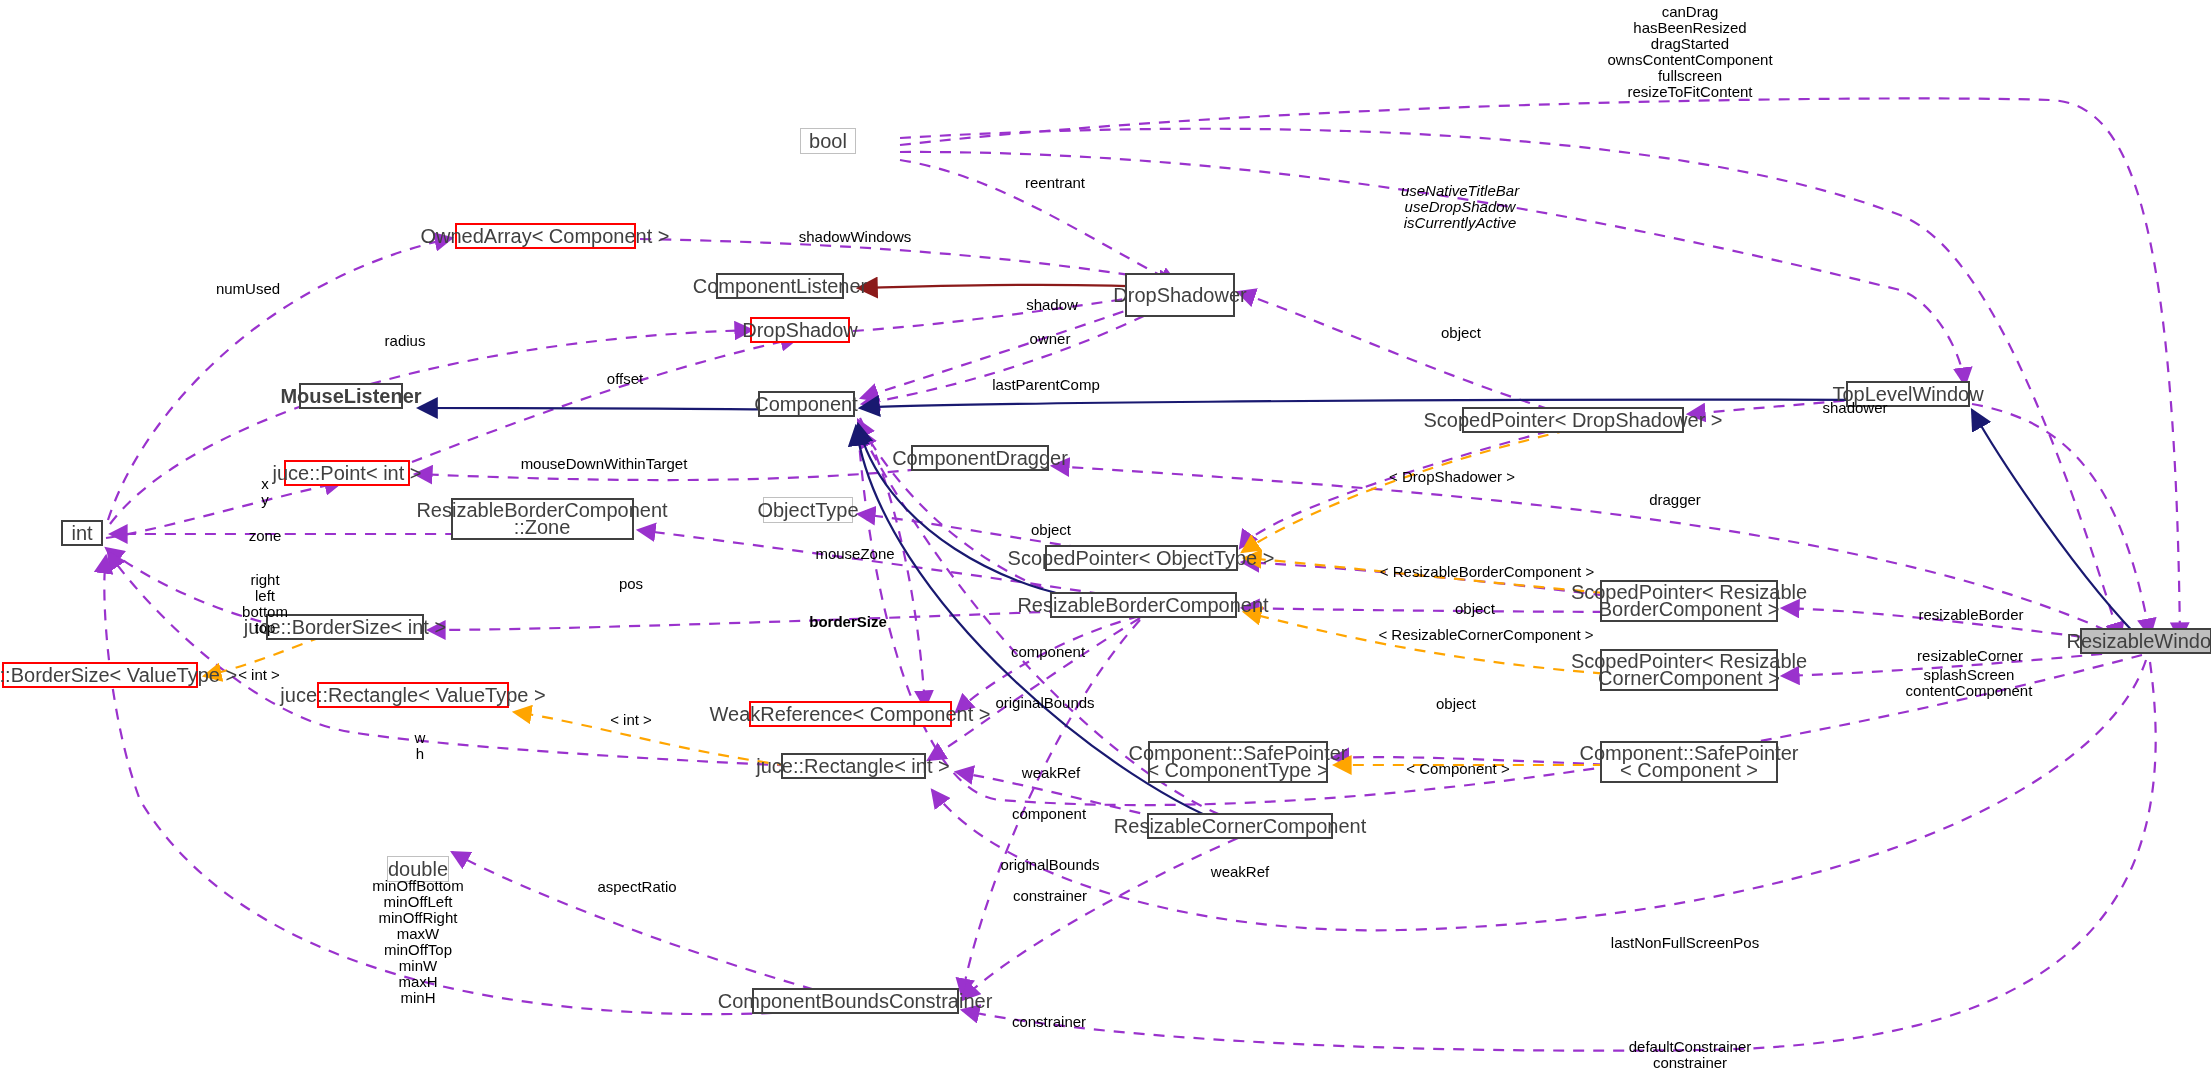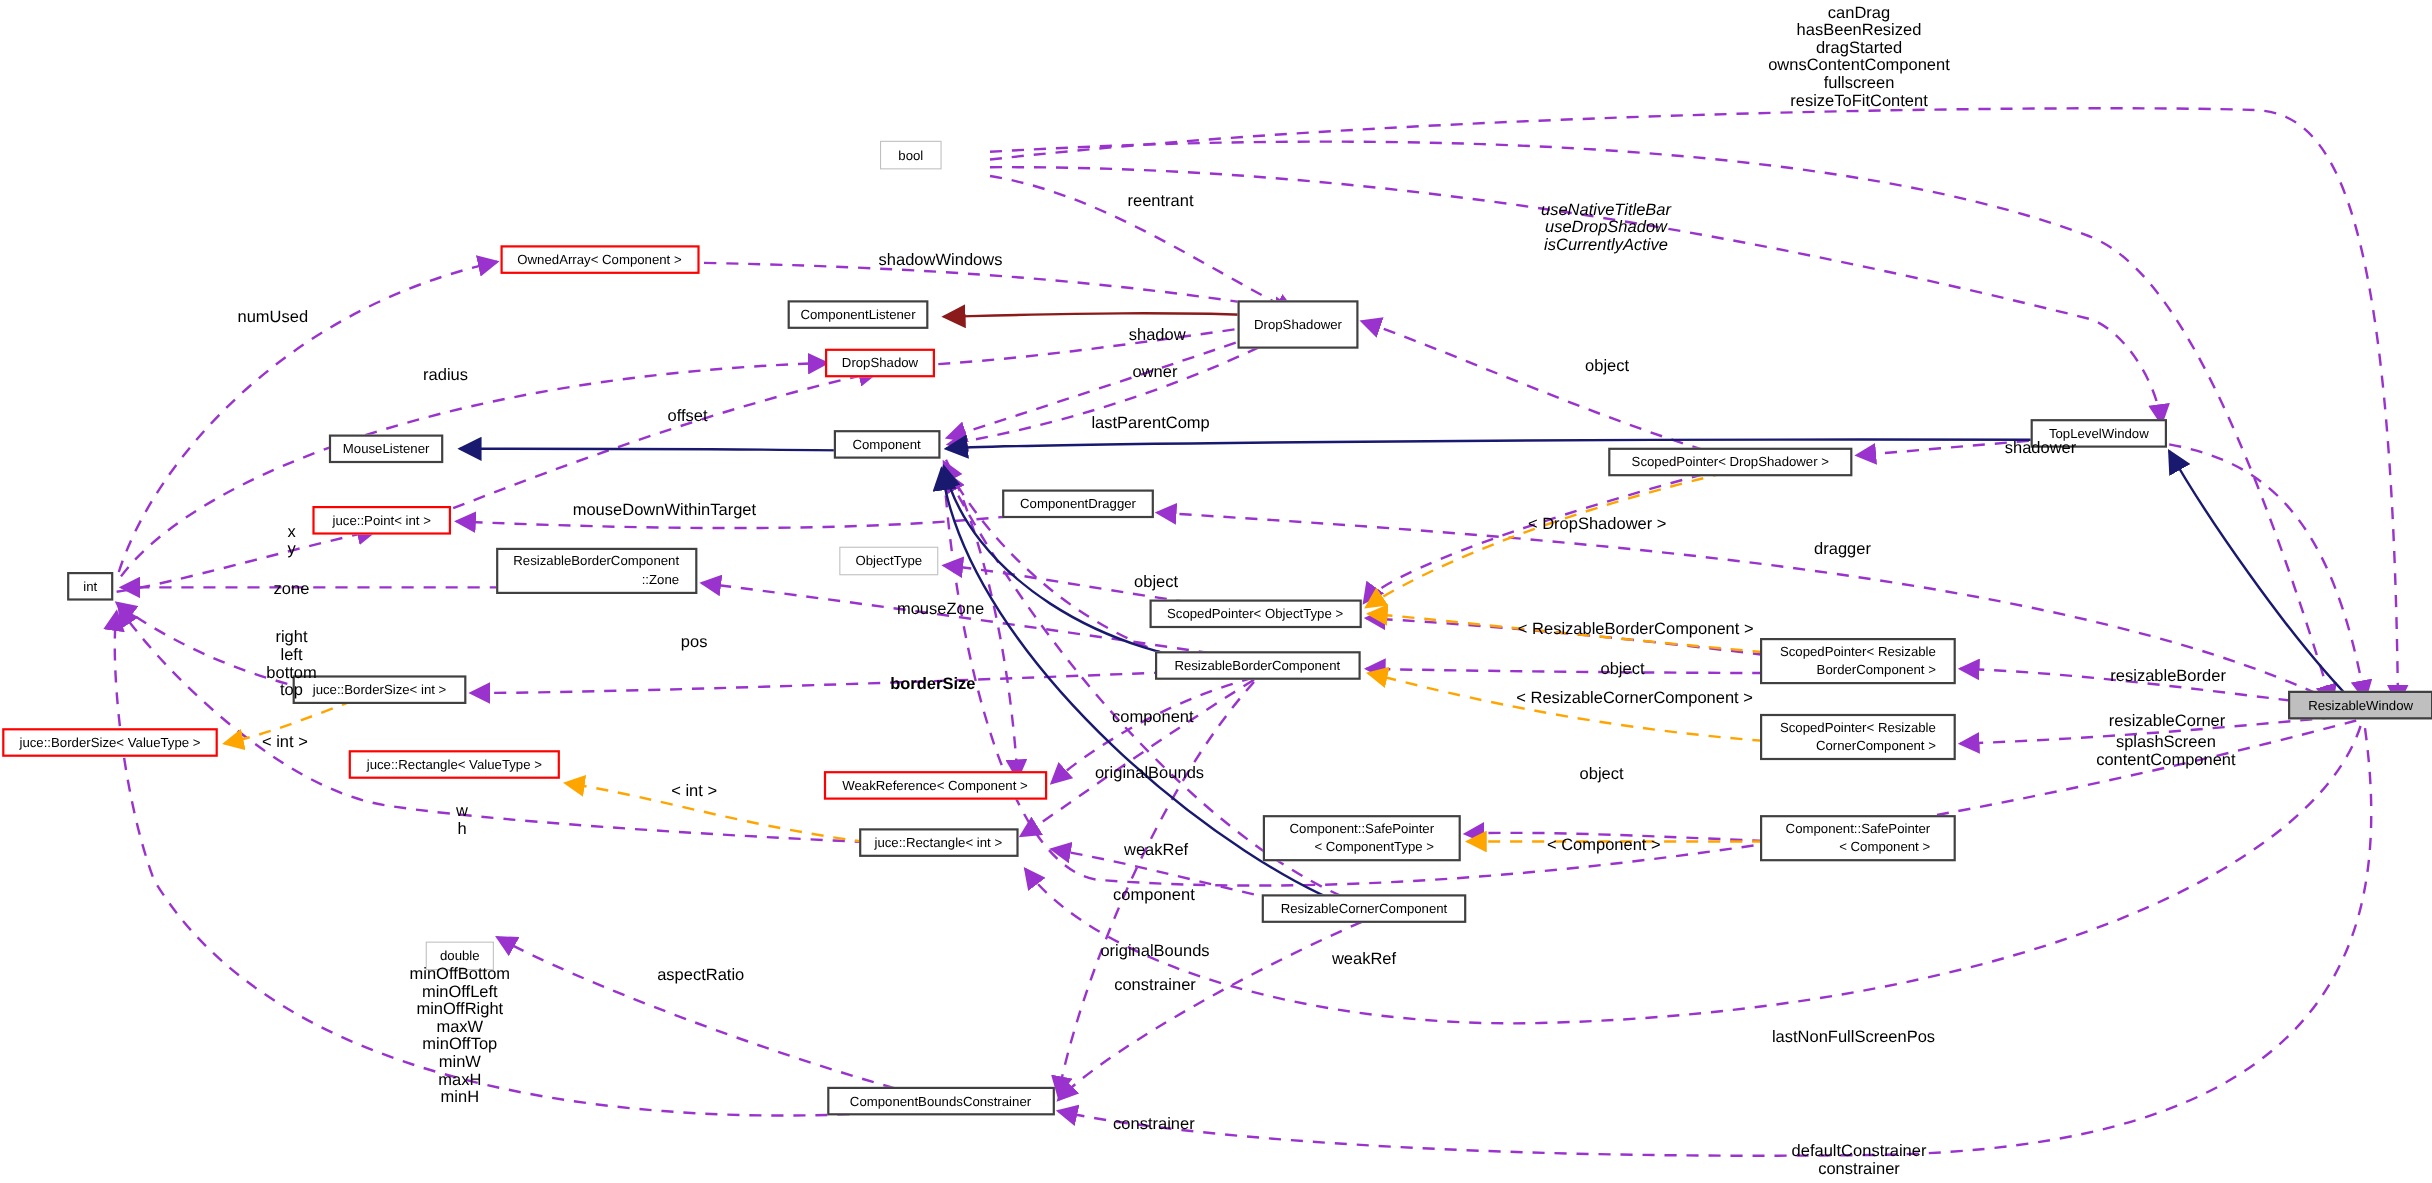--- a/index.html
+++ b/index.html
@@ -14,24 +14,24 @@
   svg#edges{
     position:absolute;left:0;top:0;width:2211px;height:1075px;
     pointer-events:none;
   }
   .node{
     position:absolute;
     box-sizing:border-box;
     display:flex;
     align-items:center;
     justify-content:center;
-    text-align:right;
-    font-size:12px;
+    text-align:center;
+    font-size:20px;
     line-height:17px;
-    color:#000000;
+    color:#404040;
     background:#ffffff;
     white-space:pre;
     padding:2px 6px;
   }
   .node.solid{   border:2px solid #404040; }
   .node.red{     border:2px solid #ff0000; }
   .node.light{   border:1px solid #c0c0c0; }
   .node.current{ border:2px solid #404040; background:#bfbfbf; font-weight:normal;}
   .edge-label{
     position:absolute;
@@ -172,21 +172,21 @@
       <path d="M 848,772 C 700,760 600,724 514,712"></path>
     </g>
   </svg>
 
   <div id="nodes">
       <div class="node light" style="left: 800px; top: 128px; width: 56px; height: 26px;">bool</div>
       <div class="node red" style="left: 454.5px; top: 223px; width: 181px; height: 26px;">OwnedArray&lt; Component &gt;</div>
       <div class="node solid" style="left: 716px; top: 273px; width: 128px; height: 26px;">ComponentListener</div>
       <div class="node solid" style="left: 1125px; top: 273px; width: 110px; height: 44px;">DropShadower</div>
       <div class="node red" style="left: 750px; top: 317px; width: 100px; height: 26px;">DropShadow</div>
-      <div class="node solid" style="left: 299px; top: 395px; width: 104px; height: 26px;">MouseListener</div>
+      <div class="node solid" style="left: 299px; top: 383px; width: 104px; height: 26px; font-weight: bold;">MouseListener</div>
       <div class="node solid" style="left: 757.5px; top: 391px; width: 97px; height: 26px;">Component</div>
       <div class="node solid" style="left: 1846px; top: 381px; width: 124px; height: 26px;">TopLevelWindow</div>
       <div class="node solid" style="left: 1462px; top: 407px; width: 222px; height: 26px;">ScopedPointer&lt; DropShadower &gt;</div>
       <div class="node solid" style="left: 911px; top: 445px; width: 138px; height: 26px;">ComponentDragger</div>
       <div class="node red" style="left: 284px; top: 460px; width: 126px; height: 26px;">juce::Point&lt; int &gt;</div>
       <div class="node light" style="left: 763px; top: 497px; width: 90px; height: 26px;">ObjectType</div>
       <div class="node solid" style="left: 450.5px; top: 498px; width: 183px; height: 42px;">ResizableBorderComponent
 ::Zone</div>
       <div class="node solid" style="left: 61px; top: 520px; width: 42px; height: 26px;">int</div>
       <div class="node solid" style="left: 1044.5px; top: 545px; width: 193px; height: 26px;">ScopedPointer&lt; ObjectType &gt;</div>

